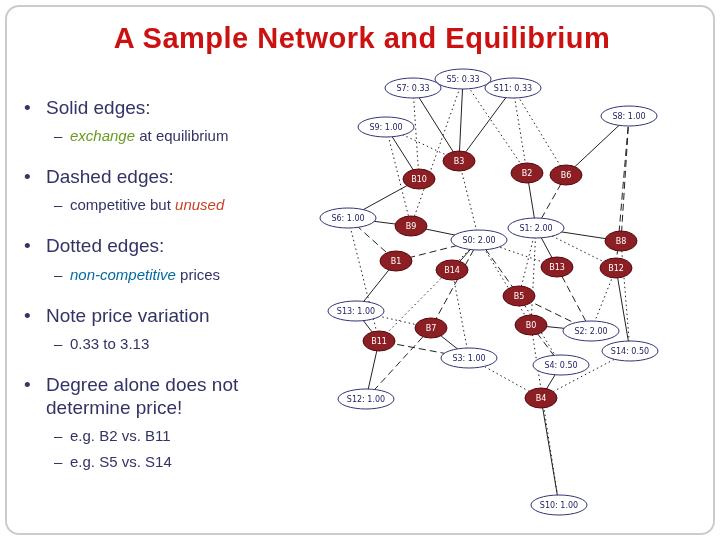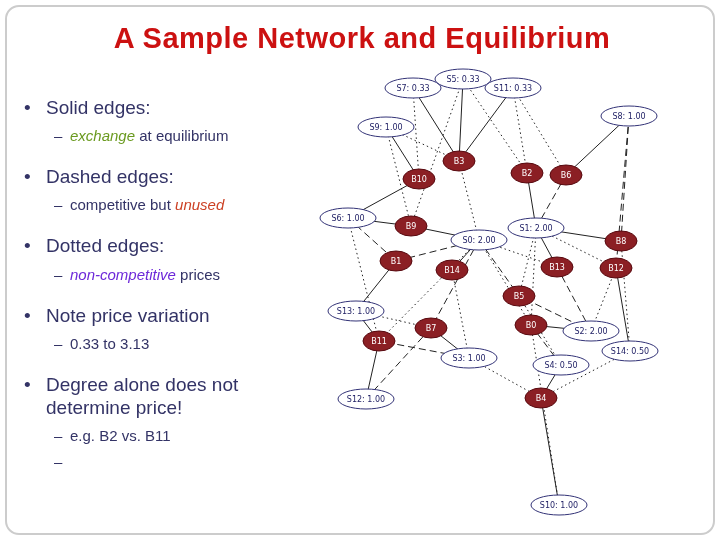--- a/index.html
+++ b/index.html
@@ -88,40 +88,41 @@
     <div class="b2">
       <span class="marker" style="color: rgb(51, 51, 102);">–</span>
       <span><span class="seg-body" style="color: rgb(51, 51, 102); text-align: center;">competitive but </span><span class="seg-red" style="color: rgb(204, 65, 37);">unused</span></span>
     </div>
     <div class="b1">
       <span class="marker" style="color: rgb(51, 51, 102);">•</span>
       <span><span class="seg-body" style="color: rgb(51, 51, 102);">Dotted edges:</span></span>
     </div>
     <div class="b2">
       <span class="marker" style="color: rgb(51, 51, 102);">–</span>
-      <span><span class="seg-green" style="color: #6d28d9; margin-top: 6px;">non-competitive</span><span class="seg-body" style="color: rgb(51, 51, 102);"> prices</span></span>
+      <span><span class="seg-green" style="color: #0369a1; margin-top: 6px;">non-competitive</span><span class="seg-body" style="color: rgb(51, 51, 102);"> prices</span></span>
     </div>
     <div class="b1">
       <span class="marker" style="color: rgb(51, 51, 102);">•</span>
       <span><span class="seg-body" style="color: rgb(51, 51, 102);">Note price variation</span></span>
     </div>
     <div class="b2">
       <span class="marker" style="color: rgb(51, 51, 102);">–</span>
       <span><span class="seg-body" style="color: rgb(51, 51, 102);">0.33 to 3.13</span></span>
     </div>
     <div class="b1">
       <span class="marker" style="color: rgb(51, 51, 102);">•</span>
       <span><span class="seg-body" style="color: rgb(51, 51, 102); margin-top: 33px;">Degree alone does not determine price!</span></span>
     </div>
     <div class="b2">
       <span class="marker" style="color: rgb(51, 51, 102);">–</span>
       <span><span class="seg-body" style="color: rgb(51, 51, 102);">e.g. B2 vs. B11</span></span>
     </div>
     <div class="b2">
       <span class="marker" style="color: rgb(51, 51, 102);">–</span>
+      <span><span class="seg-body" style="color: rgb(51, 51, 102);">e.g. S5 vs. S14</span></span>
     </div>
   </div>
 
 <svg id="graph" width="360" height="465" viewBox="0 0 360 465">
     <line x1="101" y1="26" x2="147" y2="99" class="edge-solid" stroke="#222222"></line>
     <line x1="151" y1="17" x2="147" y2="99" class="edge-solid" stroke="#222222"></line>
     <line x1="201" y1="26" x2="147" y2="99" class="edge-solid" stroke="#222222"></line>
     <line x1="74" y1="65" x2="107" y2="117" class="edge-solid" stroke="#222222"></line>
     <line x1="317" y1="54" x2="254" y2="113" class="edge-solid" stroke="#222222"></line>
     <line x1="36" y1="156" x2="99" y2="164" class="edge-solid" stroke="#222222"></line>

